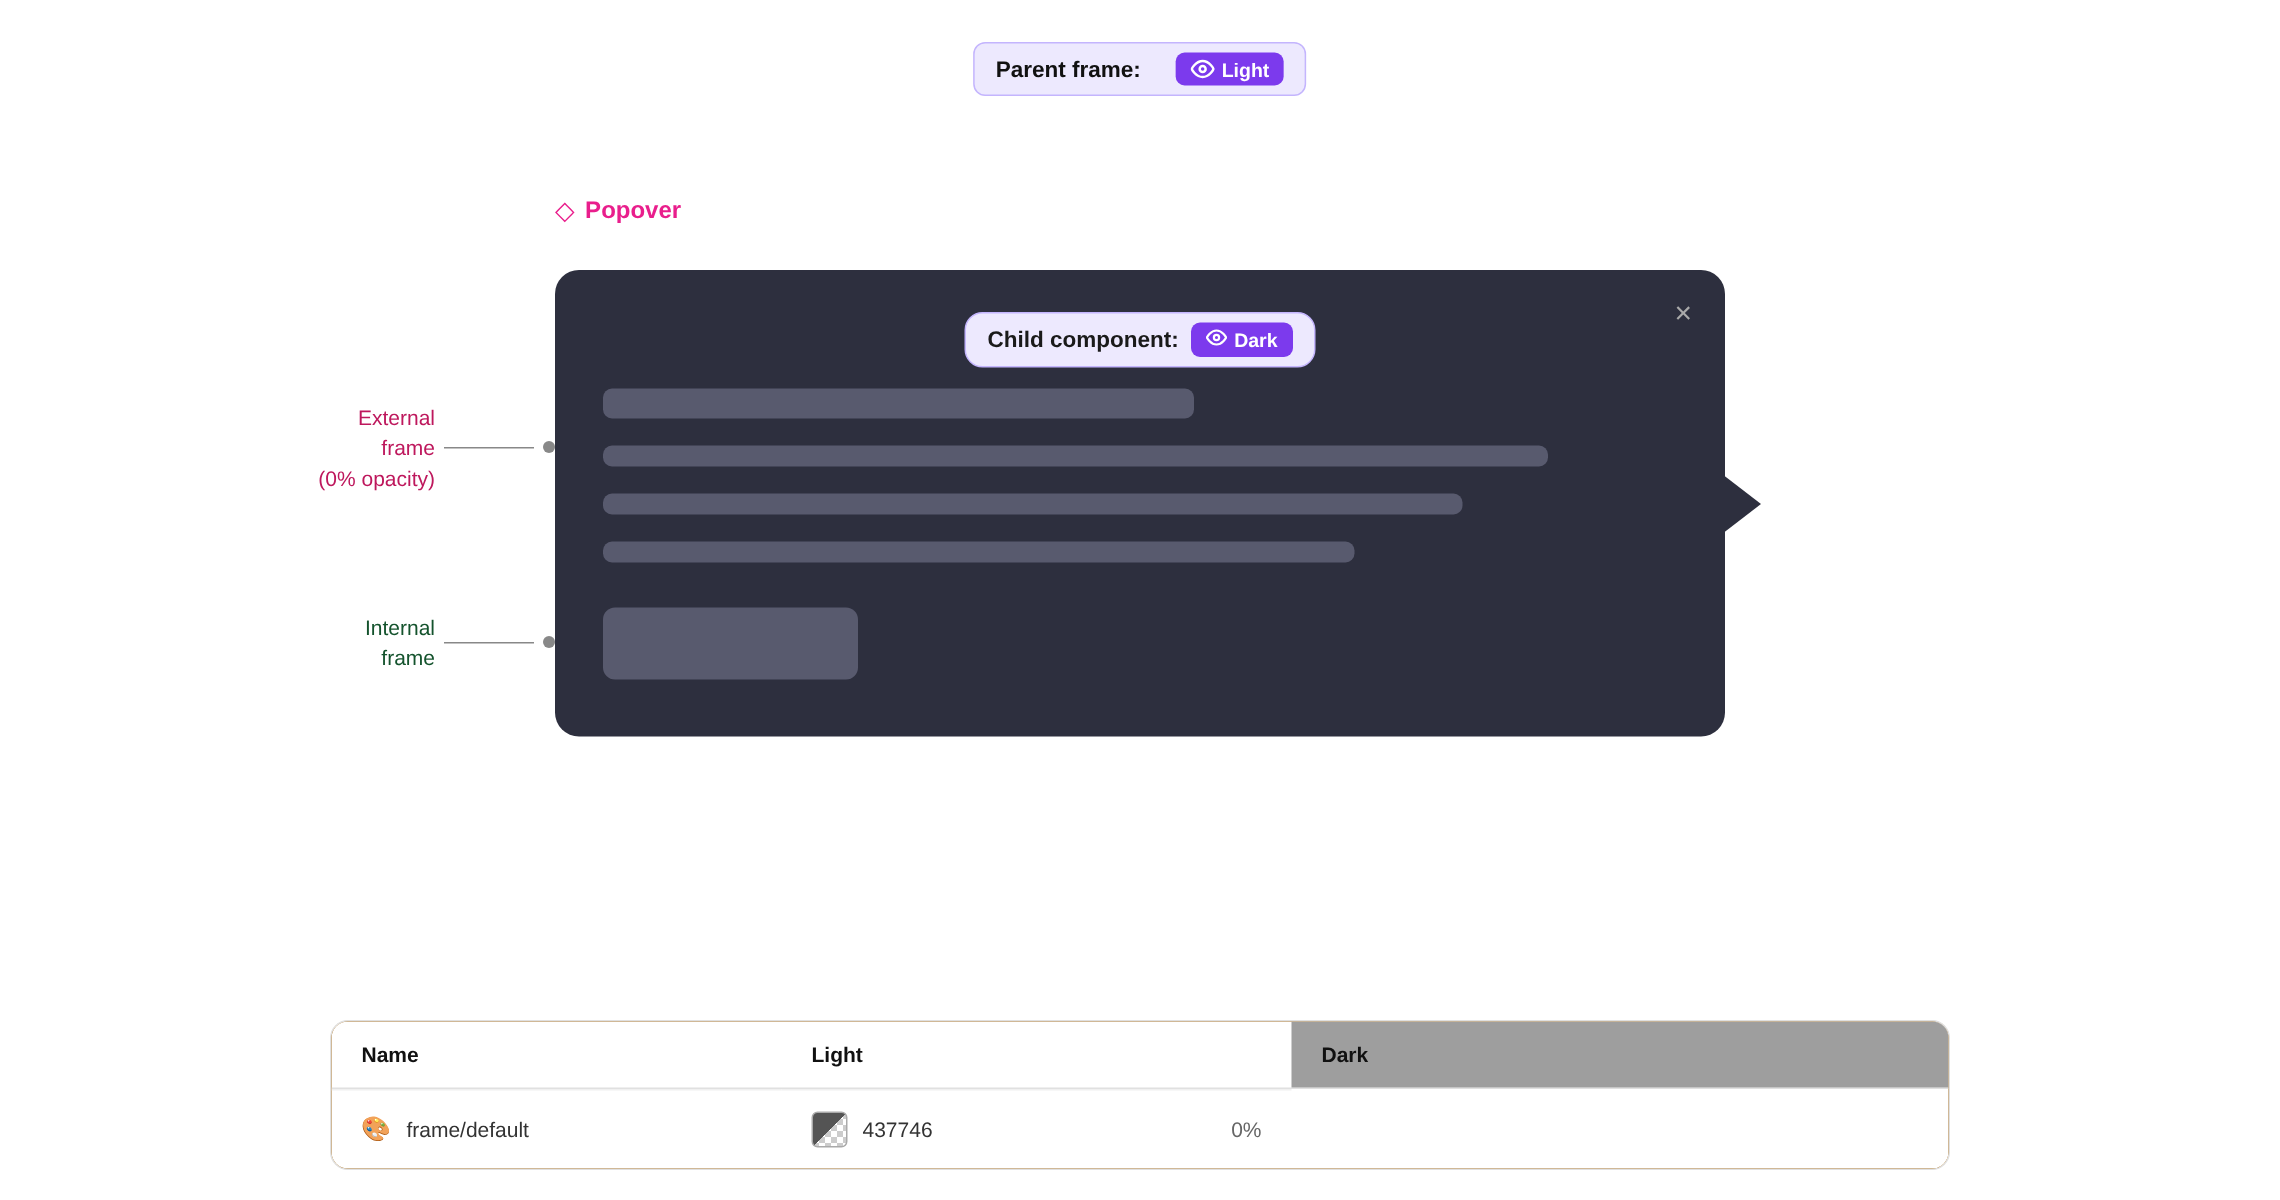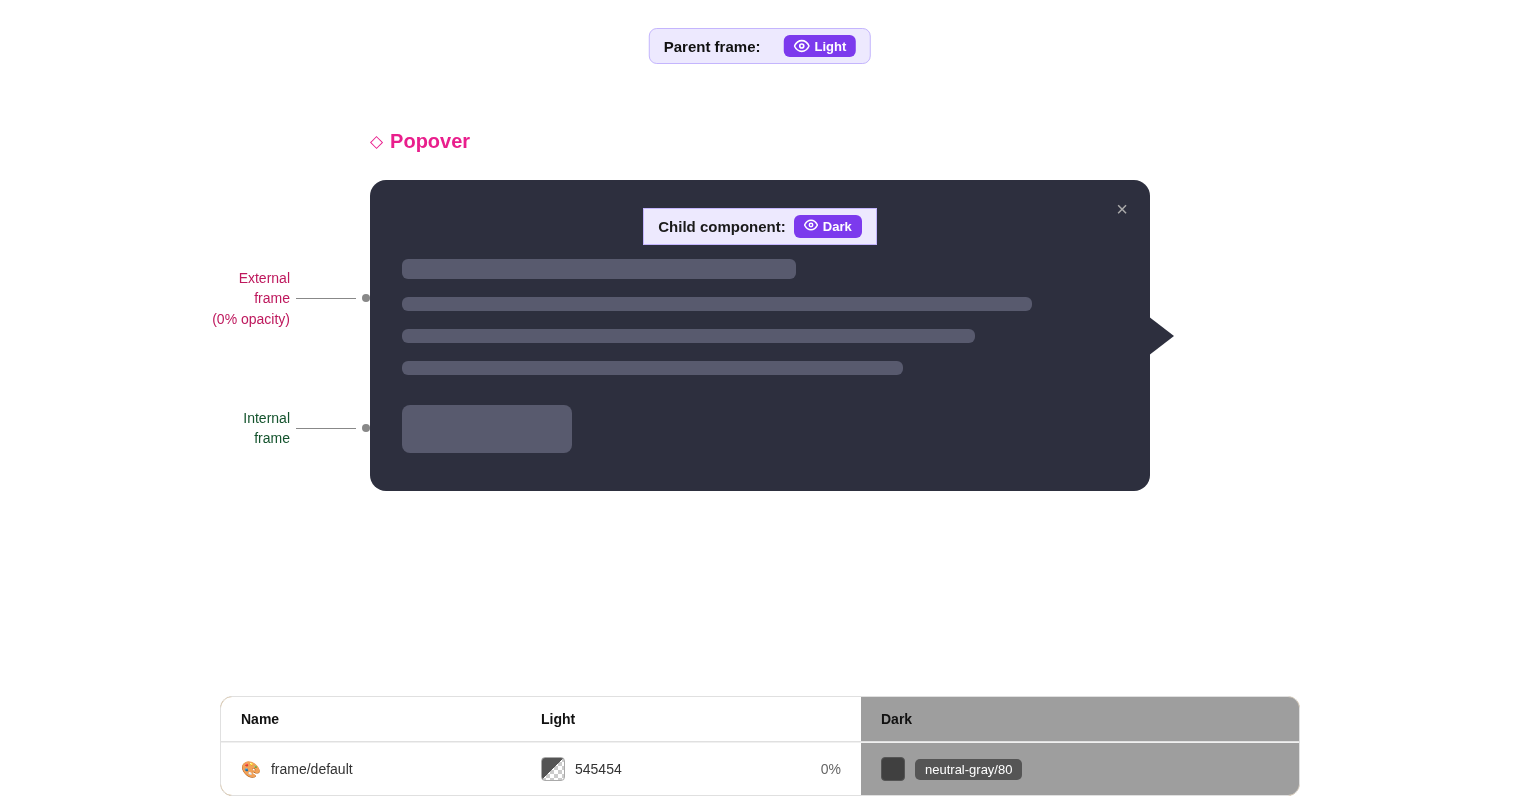--- a/index.html
+++ b/index.html
@@ -98,21 +98,21 @@
       margin-bottom: 14px;
       position: relative;
       z-index: 2;
     }
     .child-badge {
       display: flex;
       align-items: center;
       gap: 8px;
       background: #ede9fe;
       border: 1.5px solid #c4b5fd;
-      border-radius: 0;
+      border-radius: 12px;
       padding: 6px 14px;
       font-size: 15px;
       font-weight: 600;
       color: #1a1a1a;
     }
     .child-badge .dark-pill {
       display: flex;
       align-items: center;
       gap: 5px;
       background: #7c3aed;
@@ -149,21 +149,21 @@
     .skeleton-button {
       height: 48px;
       width: 170px;
       margin-top: 20px;
       border-radius: 8px;
     }
 
     
     .bottom-table {
       position: absolute;
-      bottom: 4px;
+      bottom: 20px;
       left: 220px;
       right: 220px;
       background: #a16207;
       border-radius: 12px;
       overflow: hidden;
       border: 1px solid #e0e0e0;
     }
     .table-header {
       display: grid;
       grid-template-columns: 300px 340px 1fr;
@@ -242,21 +242,21 @@
         <path d="M1 12s4-8 11-8 11 8 11 8-4 8-11 8-11-8-11-8z"></path>
         <circle cx="12" cy="12" r="3"></circle>
       </svg>
     </span>
     <span>Light</span>
   </span>
 </div>
 
 <div style="position:absolute; top:130px; left:370px; display:flex; align-items:center; gap:7px;">
   <span style="color:#e91e8c; font-size:17px;">◇</span>
-  <span style="color:#e91e8c; font-size:20px; font-weight:700;">Popover</span>
+  <span style="color:#e91e8c; font-size:16px; font-weight:700;">Popover</span>
 </div>
 
 <div style="position:absolute; top:268px; left:160px; display:flex; align-items:center;">
   <div class="annotation-text" style="width:130px; text-align:right; font-size:14px; color:#be185d; line-height:1.45;">External<br>frame<br>(0% opacity)</div>
   <div style="width:60px; height:1px; background:#888; margin: 0 6px;"></div>
   <div style="width:8px; height:8px; border-radius:50%; background:#888;"></div>
 </div>
 
 <div style="position:absolute; top:408px; left:200px; display:flex; align-items:center;">
   <div class="annotation-text" style="width:90px; text-align:right; font-size:14px; color:#14532d; line-height:1.45;">Internal<br>frame</div>
@@ -300,21 +300,17 @@
     <div class="table-header-cell">Light</div>
     <div class="table-header-cell dark-col">Dark</div>
   </div>
   <div class="table-row">
     <div class="table-cell">
       <span class="palette-icon">🎨</span>
       <span>frame/default</span>
     </div>
     <div class="table-cell">
       <div class="color-swatch"></div>
-      <span>545454</span>
+      <span>437746</span>
       <span class="opacity-text">0%</span>
     </div>
-    <div class="table-cell dark-cell">
-      <div class="color-swatch-dark"></div>
-      <span class="neutral-pill">neutral-gray/80</span>
-    </div>
   </div>
 </div>
 
 </body></html>

